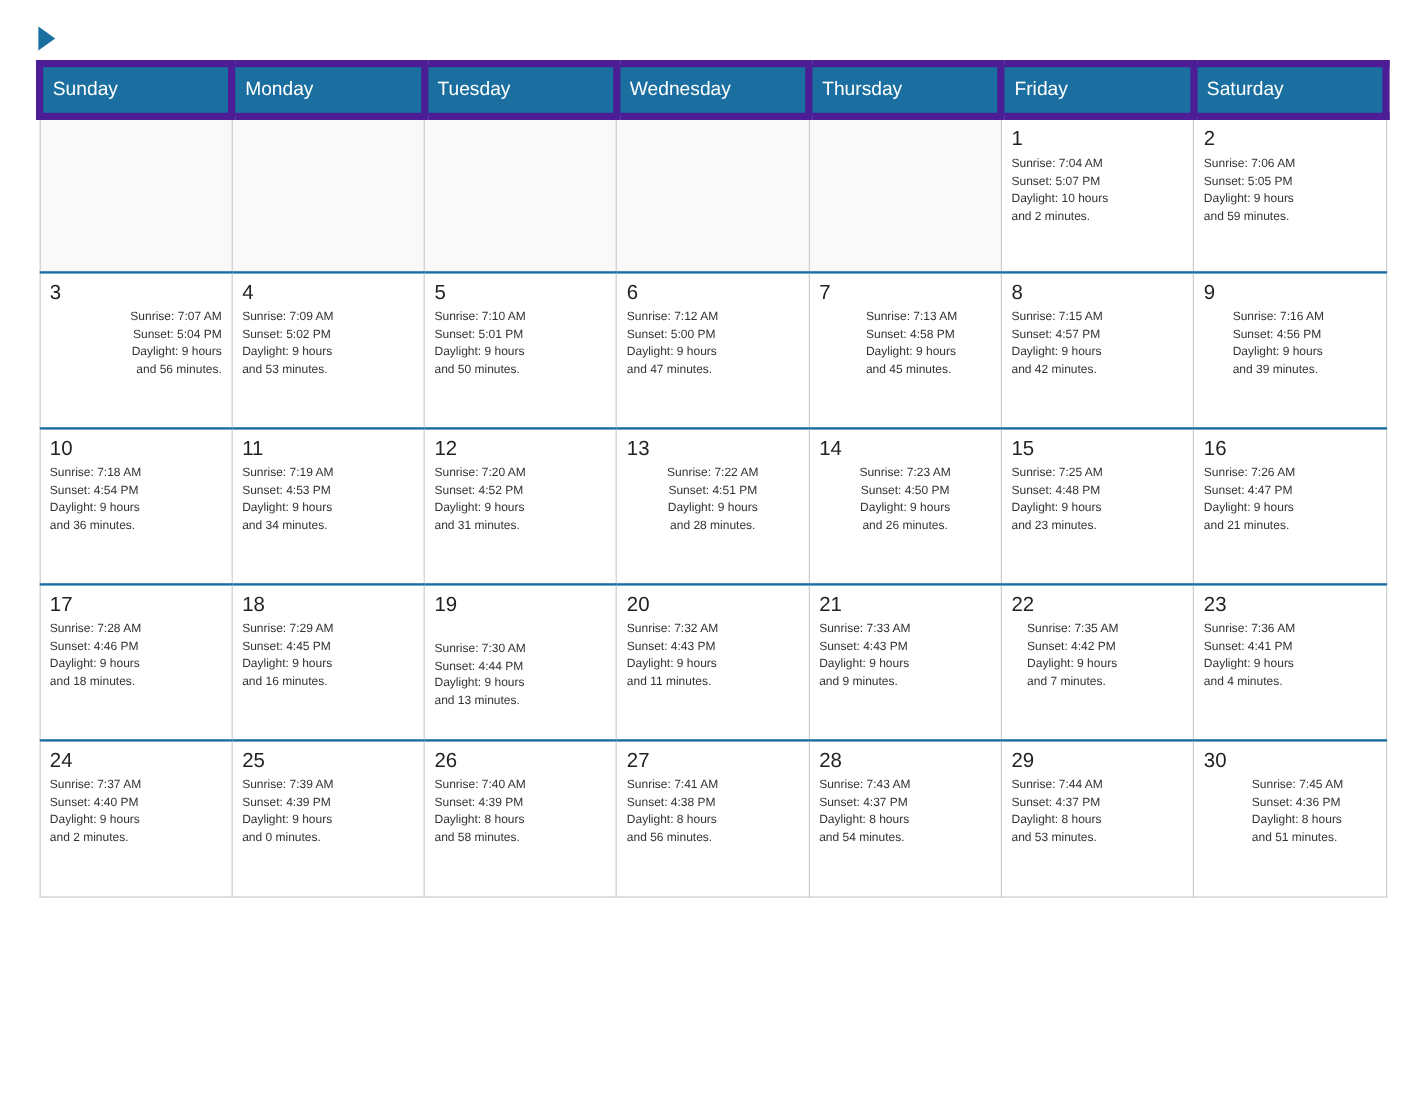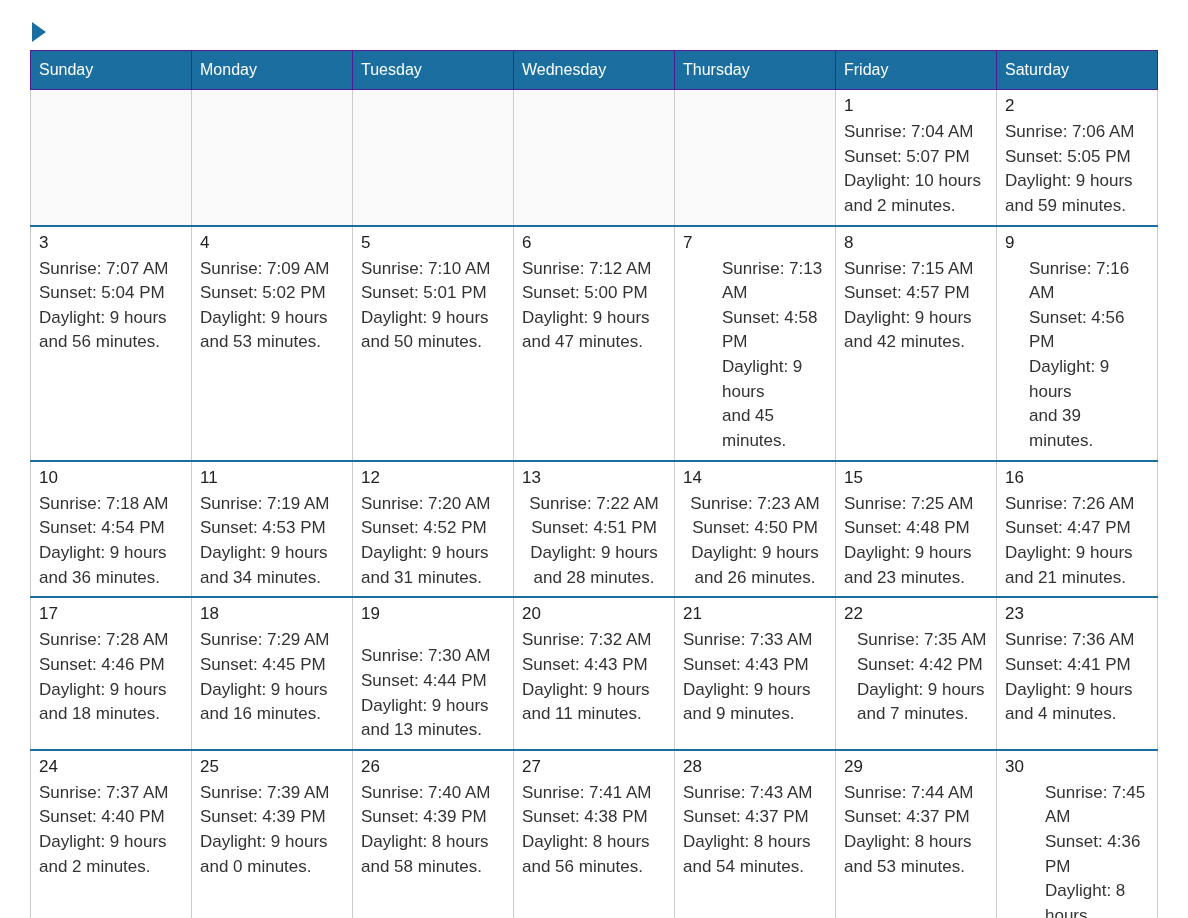--- a/index.html
+++ b/index.html
@@ -63,39 +63,39 @@
       border-collapse: collapse;
       margin-top: 10px;
     }
     .calendar th {
       background: #1a6fa0;
       color: #fff;
       padding: 10px 8px;
       text-align: left;
       font-size: 16px;
       font-weight: normal;
-      border: 1px solid #4c1d95;
+      border: 6px solid #4c1d95;
     }
     .calendar td {
       border: 1px solid #ccc;
       vertical-align: top;
       padding: 6px 8px;
       width: 14.28%;
       min-height: 110px;
       height: 130px;
     }
     .day-number {
       font-size: 17px;
       color: #222;
       font-weight: normal;
       display: block;
       margin-bottom: 4px;
     }
     .day-info {
-      font-size: 17px;
+      font-size: 10px;
       color: #333;
       line-height: 1.45;
     }
     .empty-cell {
       background: #f9f9f9;
     }
     .row-divider td {
       border-top: 2px solid #1a6fa0;
     }
   </style>
@@ -146,21 +146,21 @@
           <span class="day-number">2</span>
           <div class="day-info" style="white-space: pre-line;">Sunrise: 7:06 AM
 Sunset: 5:05 PM
 Daylight: 9 hours
 and 59 minutes.</div>
         </td>
       </tr>
       <tr class="row-divider">
         <td>
           <span class="day-number">3</span>
-          <div class="day-info" style="white-space: pre-line;">Sunrise: 7:07 AM
+          <div class="day-info" style="white-space: pre-line; text-align: right;">Sunrise: 7:07 AM
 Sunset: 5:04 PM
 Daylight: 9 hours
 and 56 minutes.</div>
         </td>
         <td>
           <span class="day-number">4</span>
           <div class="day-info" style="white-space: pre-line;">Sunrise: 7:09 AM
 Sunset: 5:02 PM
 Daylight: 9 hours
 and 53 minutes.</div>

